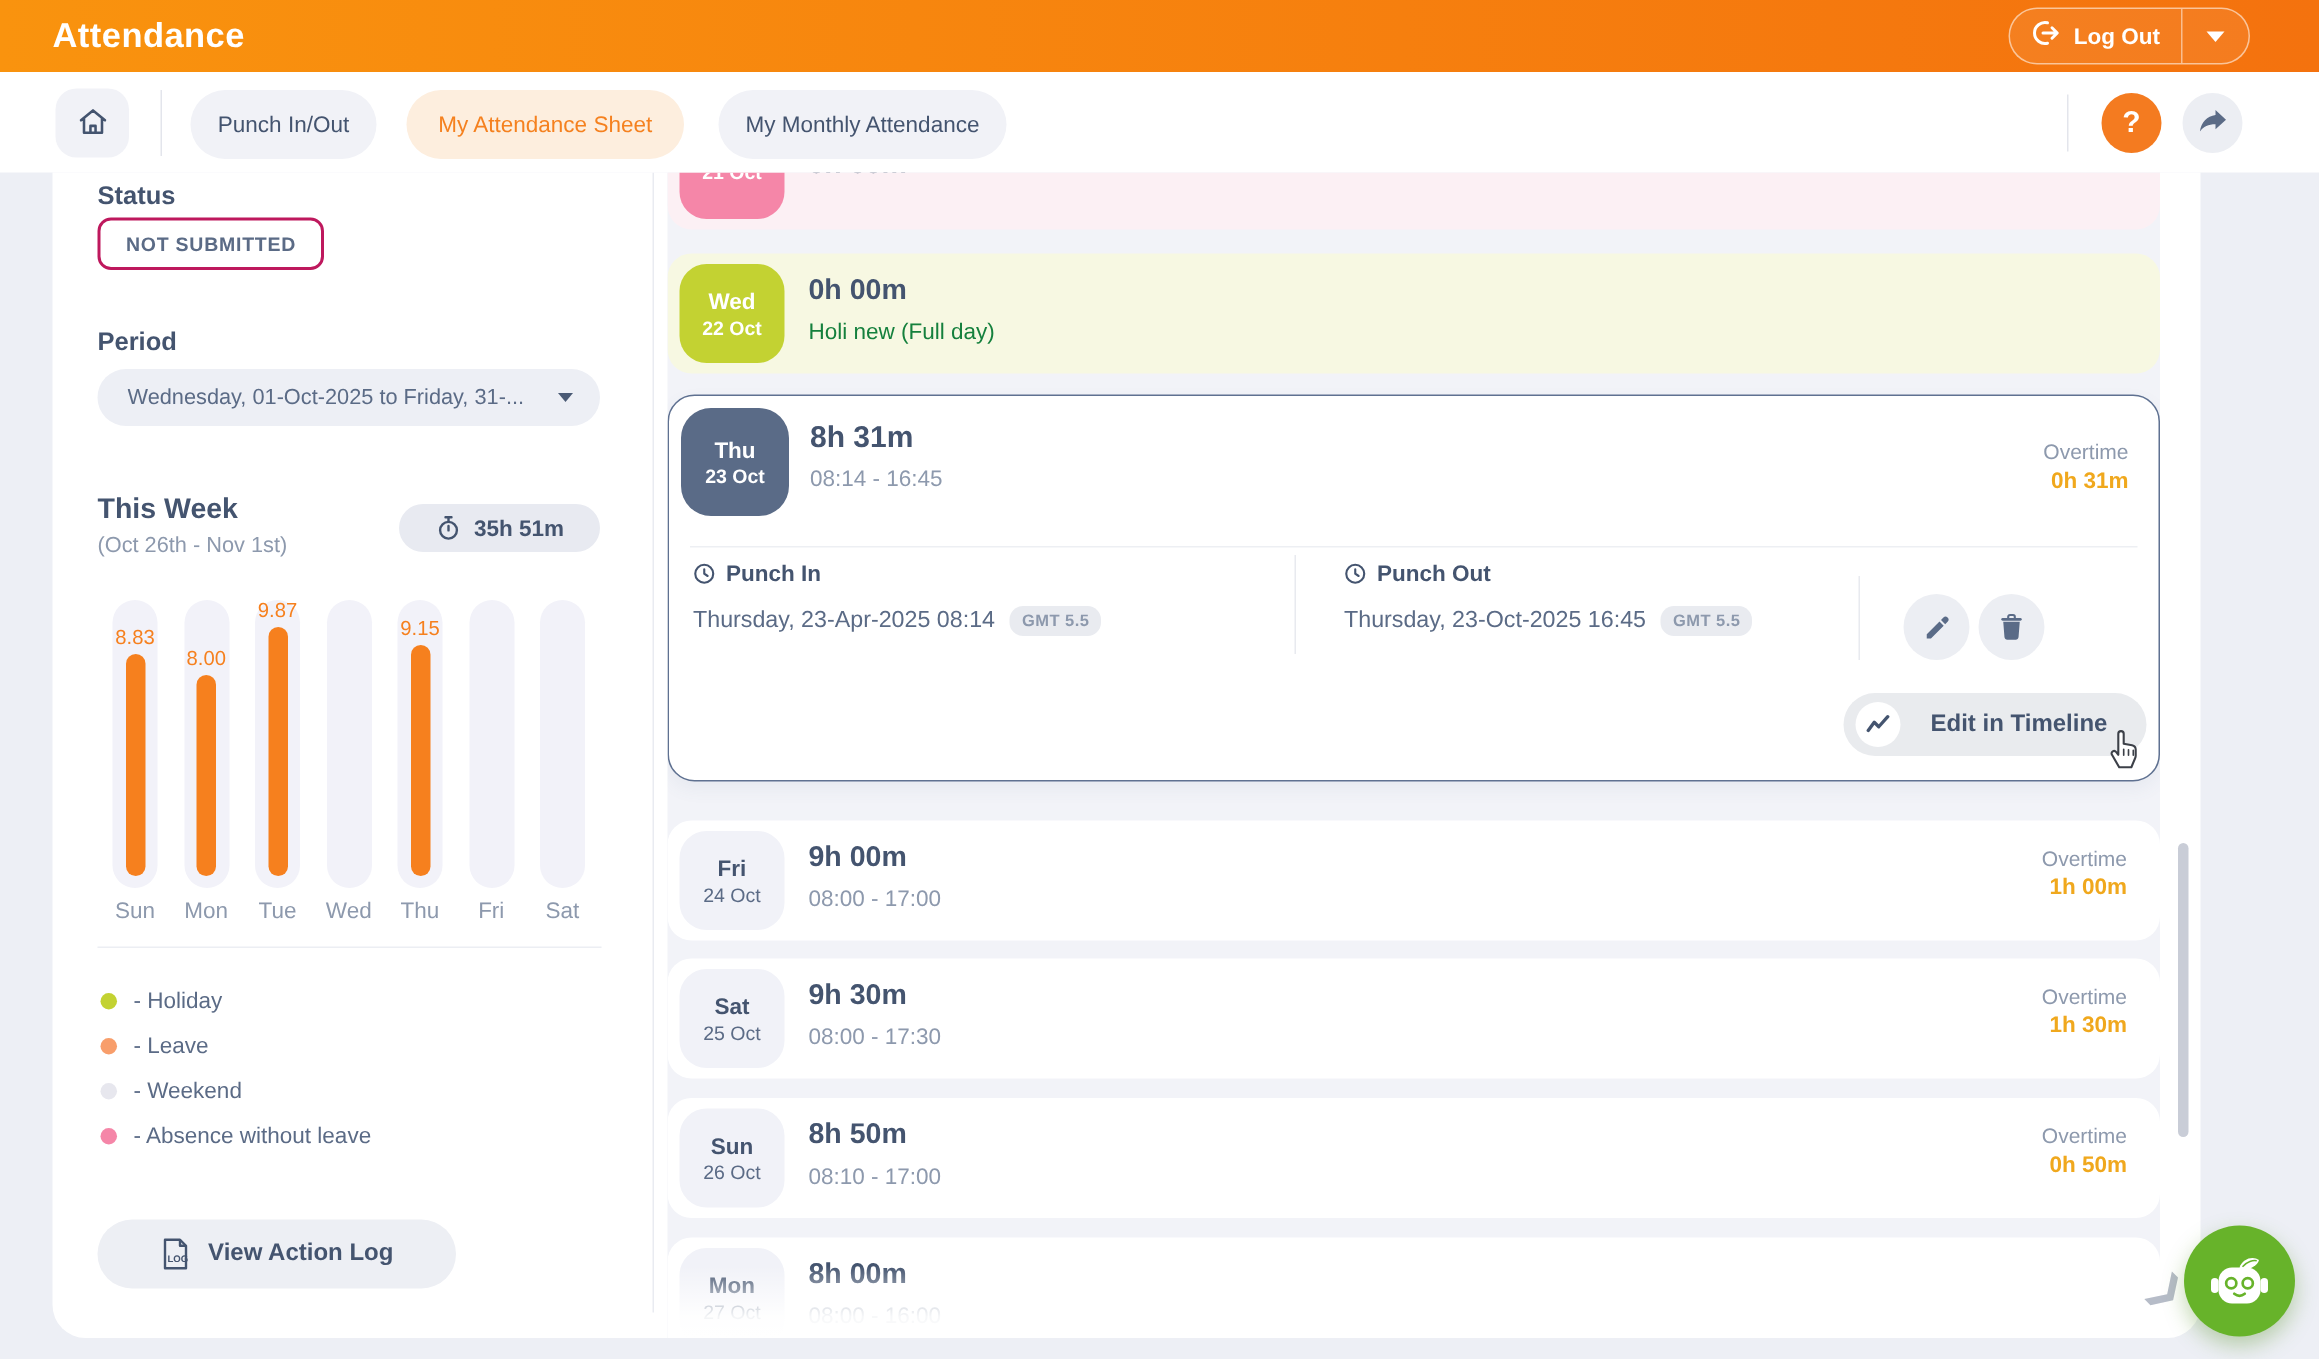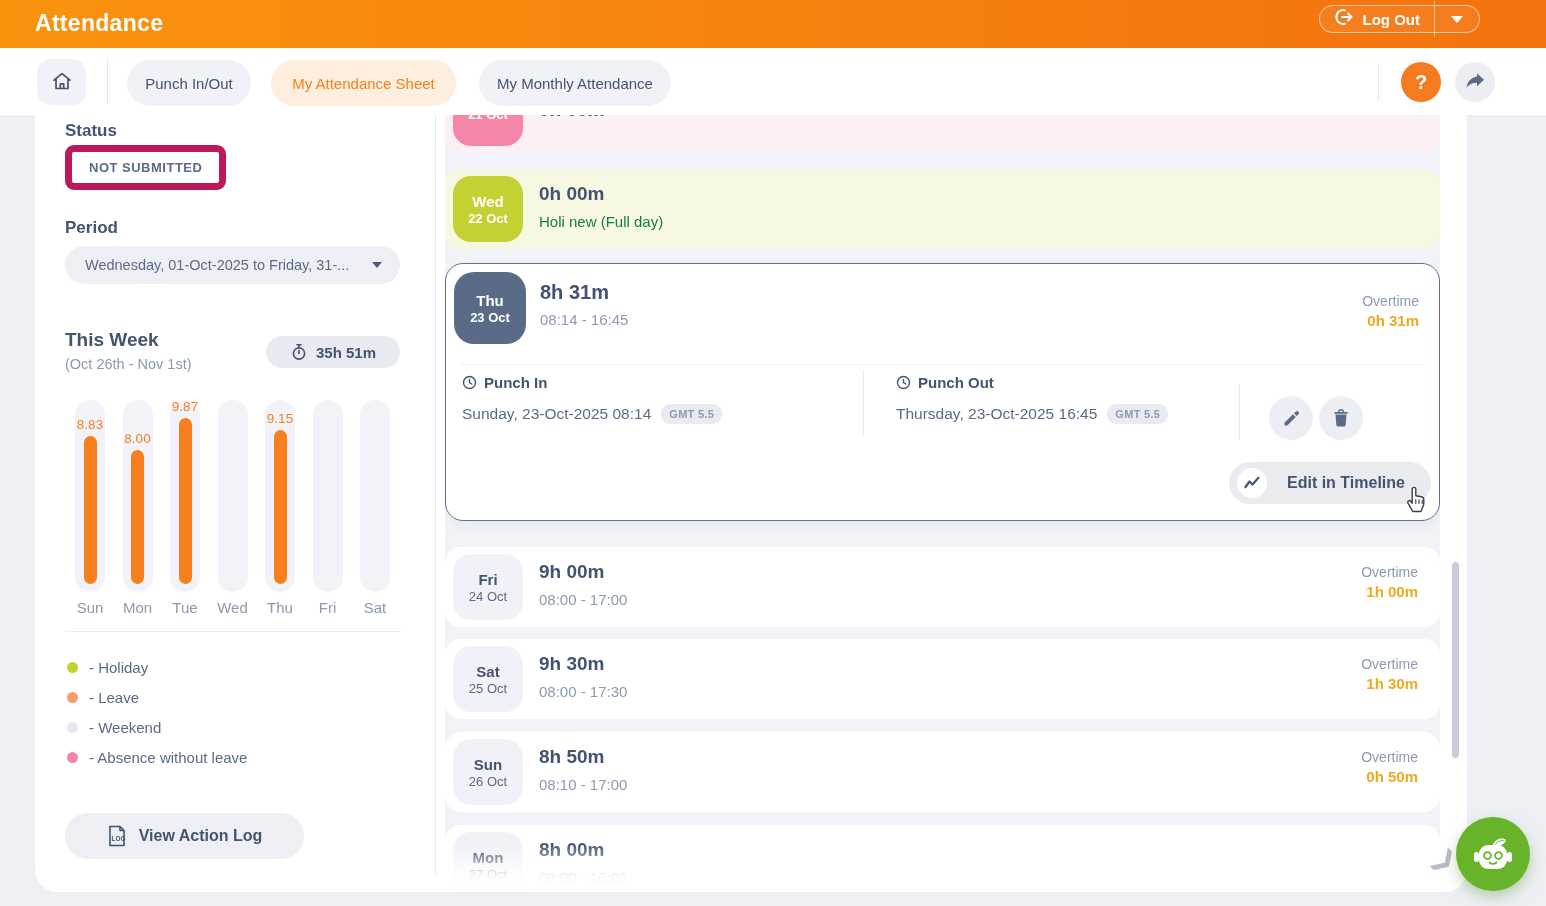--- a/index.html
+++ b/index.html
@@ -5,21 +5,21 @@
   * { margin:0; padding:0; box-sizing:border-box; }
   html,body { width:1546px; height:906px; }
   body {
     font-family:"Liberation Sans","DejaVu Sans",sans-serif;
     background:#edeff5; position:relative; overflow:hidden; color:#44546f;
   }
   
   .header { position:absolute; left:0; top:0; width:1546px; height:48px;
     background:linear-gradient(90deg,#f9930e,#f4720e); }
   .app-title { position:absolute; left:35px; top:10px; font-size:23px; font-weight:bold; color:#fff; letter-spacing:.3px; }
-  .logout-pill { position:absolute; right:66px; top:5px; height:28px; display:flex; align-items:center;
+  .logout-pill { position:absolute; right:46px; top:5px; height:38px; display:flex; align-items:center;
     border:1.5px solid rgba(255,255,255,.55); border-radius:19px; background:rgba(255,255,255,.07); padding:0 0 0 14px; cursor:pointer;}
   .logout-pill .lbl { color:#fff; font-size:15px; font-weight:bold; margin:0 14px 0 9px; }
   .logout-sep { width:1px; height:36px; background:rgba(255,255,255,.5); }
   .logout-caret { width:44px; height:100%; display:flex; align-items:center; justify-content:center; }
   .caret-down { width:0; height:0; border-left:6px solid transparent; border-right:6px solid transparent; border-top:7px solid #fff; }
   
   .navbar { position:absolute; left:0; top:48px; width:1546px; height:67px; background:#fff; }
   .home-btn { position:absolute; left:37px; top:11px; width:49px; height:46px; border-radius:14px; background:#f1f2f7;
     display:flex; align-items:center; justify-content:center; cursor:pointer; }
   .nav-sep { position:absolute; width:1px; background:#e3e5ec; }
@@ -34,21 +34,21 @@
     color:#fff; font-size:20px; font-weight:bold; display:flex; align-items:center; justify-content:center; cursor:pointer;}
   .share-btn { position:absolute; left:1455px; top:14px; width:40px; height:40px; border-radius:50%; background:#eceef3;
     display:flex; align-items:center; justify-content:center; cursor:pointer;}
   
   .panel { position:absolute; left:35px; top:115px; width:1432px; height:777px; background:#fff;
     border-radius:0 0 22px 22px; overflow:hidden; }
   .side-sep { position:absolute; left:400px; top:0; width:1px; height:760px; background:#e9ebf1; }
   
   .sb-h { position:absolute; left:30px; font-size:17px; font-weight:bold; color:#44546f; }
   .status-h { top:6px; }
-  .status-pill { position:absolute; left:30px; top:30px; padding:8px 17px; background:#fff; border:7px solid #be185d;
+  .status-pill { position:absolute; left:30px; top:30px; padding:8px 17px; background:#fff; border:2px solid #be185d;
     border-radius:9px; font-size:13px; font-weight:bold; color:#5b6b86; letter-spacing:.5px; }
   .period-h { top:103px; }
   .period-dd { position:absolute; left:30px; top:131px; width:335px; height:38px; background:#edeff5; border-radius:20px;
     display:flex; align-items:center; padding:0 18px 0 20px; font-size:14.5px; color:#5b6b86; cursor:pointer; }
   .period-dd .txt { flex:1; white-space:nowrap; overflow:hidden; }
   .dd-caret { width:0; height:0; border-left:5.5px solid transparent; border-right:5.5px solid transparent; border-top:6.5px solid #4a5a75; }
   .week-h { position:absolute; left:30px; top:214px; font-size:19px; font-weight:bold; color:#44546f; }
   .week-sub { position:absolute; left:30px; top:241px; font-size:14.5px; color:#8d99ad; }
   .week-total { position:absolute; left:231px; top:221px; width:134px; height:32px; background:#e8eaf1; border-radius:17px;
     display:flex; align-items:center; justify-content:center; gap:8px; font-size:15px; font-weight:bold; color:#44546f; }
@@ -289,21 +289,21 @@
 
       <div class="punch pin">
         <div class="ph">
           <svg width="15" height="15" viewBox="0 0 16 16">
               <circle cx="8" cy="8" r="6.4" fill="none" stroke="#44546f" stroke-width="1.5"></circle>
               <path d="M8 4.8V8l2.4 1.6" fill="none" stroke="#44546f" stroke-width="1.5" stroke-linecap="round"></path>
             </svg>
           <span>Punch In</span>
         </div>
         <div class="pv">
-          <span>Sunday, 23-Oct-2025 08:14</span>
+          <span>Thursday, 23-Apr-2025 08:14</span>
           <span class="tz">GMT 5.5</span>
         </div>
       </div>
       <div class="vdiv vd1"></div>
       <div class="punch pout">
         <div class="ph">
           <svg width="15" height="15" viewBox="0 0 16 16">
               <circle cx="8" cy="8" r="6.4" fill="none" stroke="#44546f" stroke-width="1.5"></circle>
               <path d="M8 4.8V8l2.4 1.6" fill="none" stroke="#44546f" stroke-width="1.5" stroke-linecap="round"></path>
             </svg>

